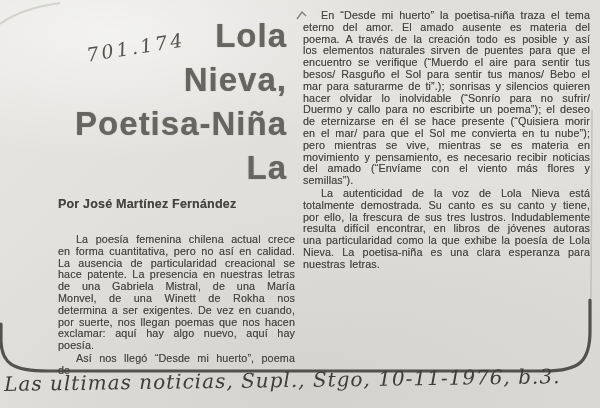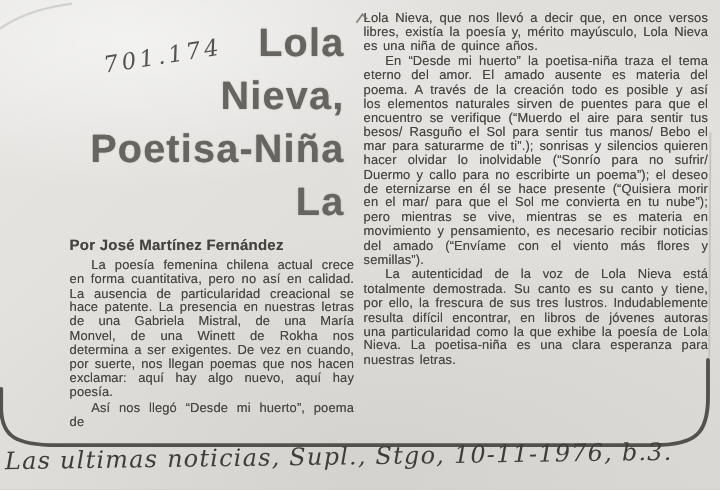--- a/index.html
+++ b/index.html
@@ -28,21 +28,21 @@
     font-weight:bold;font-size:12.5px;color:#45443e;letter-spacing:.2px;
     text-shadow:0 0 .5px rgba(69,68,62,.6);
   }
   .col{
     position:absolute;font-size:10.8px;line-height:11.8px;
     text-align:justify;color:#454440;letter-spacing:.1px;word-spacing:1.5px;
     text-shadow:0 0 .4px rgba(69,68,64,.55);
   }
   .col p{margin:0 0 1px 0;}
   .col p.indent{text-indent:18px;}
-  .col-left{left:58px;top:216px;width:237px;}
+  .col-left{left:58px;top:234px;width:237px;}
   .col-right{left:303px;top:10px;width:287px;}
   .clip-border{position:absolute;left:0;top:0;pointer-events:none;}
   .citation{
     position:absolute;left:4px;top:372px;white-space:nowrap;
     font-family:"DejaVu Serif",serif;font-style:italic;
     font-size:20px;color:#3f3d38;letter-spacing:1px;
     transform:rotate(-.8deg);transform-origin:left top;
   }
 </style>
 </head>
@@ -60,21 +60,20 @@
   </div>
 
   <div class="byline">Por José Martínez Fernández</div>
 
   <div class="col col-left">
     <p class="indent">La poesía femenina chilena actual crece en forma cuantitativa, pero no así en calidad. La ausencia de particularidad creacional se hace patente. La presencia en nuestras letras de una Gabriela Mistral, de una María Monvel, de una Winett de Rokha nos determina a ser exigentes. De vez en cuando, por suerte, nos llegan poemas que nos hacen exclamar: aquí hay algo nuevo, aquí hay poesía.</p>
     <p class="indent">Así nos llegó “Desde mi huerto”, poema de</p>
   </div>
 
   <div class="col col-right">
-    <p>Lola Nieva, que nos llevó a decir que, en once versos libres, existía la poesía y, mérito mayúsculo, Lola Nieva es una niña de quince años.</p>
     <p class="indent">En “Desde mi huerto” la poetisa-niña traza el tema eterno del amor. El amado ausente es materia del poema. A través de la creación todo es posible y así los elementos naturales sirven de puentes para que el encuentro se verifique (“Muerdo el aire para sentir tus besos/ Rasguño el Sol para sentir tus manos/ Bebo el mar para saturarme de ti”.); sonrisas y silencios quieren hacer olvidar lo inolvidable (“Sonrío para no sufrir/ Duermo y callo para no escribirte un poema”); el deseo de eternizarse en él se hace presente (“Quisiera morir en el mar/ para que el Sol me convierta en tu nube”); pero mientras se vive, mientras se es materia en movimiento y pensamiento, es necesario recibir noticias del amado (“Envíame con el viento más flores y semillas”).</p>
     <p class="indent">La autenticidad de la voz de Lola Nieva está totalmente demostrada. Su canto es su canto y tiene, por ello, la frescura de sus tres lustros. Indudablemente resulta difícil encontrar, en libros de jóvenes autoras una particularidad como la que exhibe la poesía de Lola Nieva. La poetisa-niña es una clara esperanza para nuestras letras.</p>
   </div>
 
   <svg class="clip-border" width="600" height="408" viewBox="0 0 600 408">
 
     <path d="M 0 24 Q 22 8 60 3" fill="none" stroke="#cbcac6" stroke-width="2" opacity="0.8"></path>
 
     <path d="M 297 19 L 302 12 L 306 16" fill="none" stroke="#6b6963" stroke-width="1.4" opacity="0.8"></path>
 

